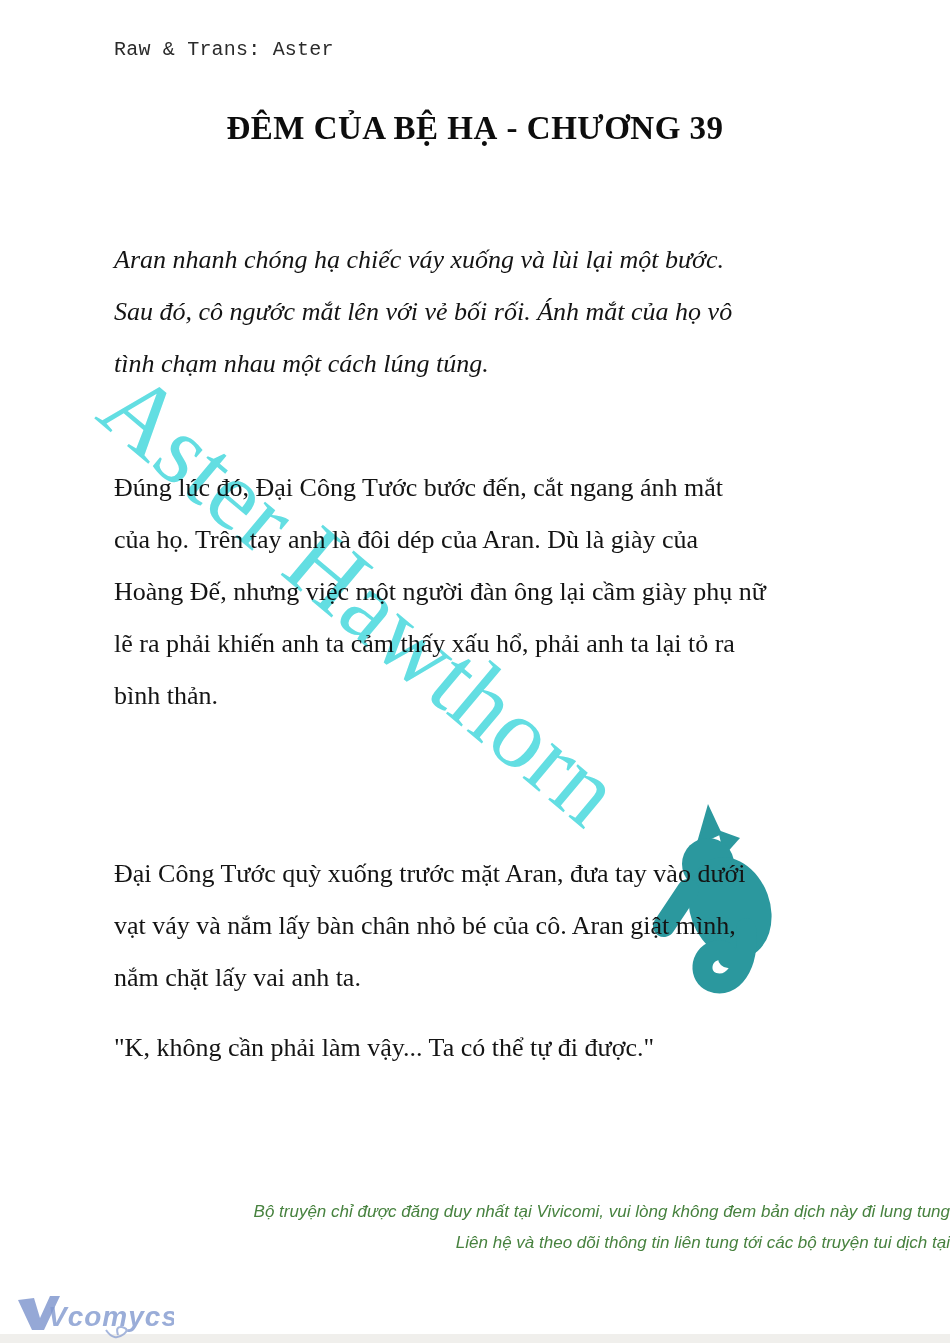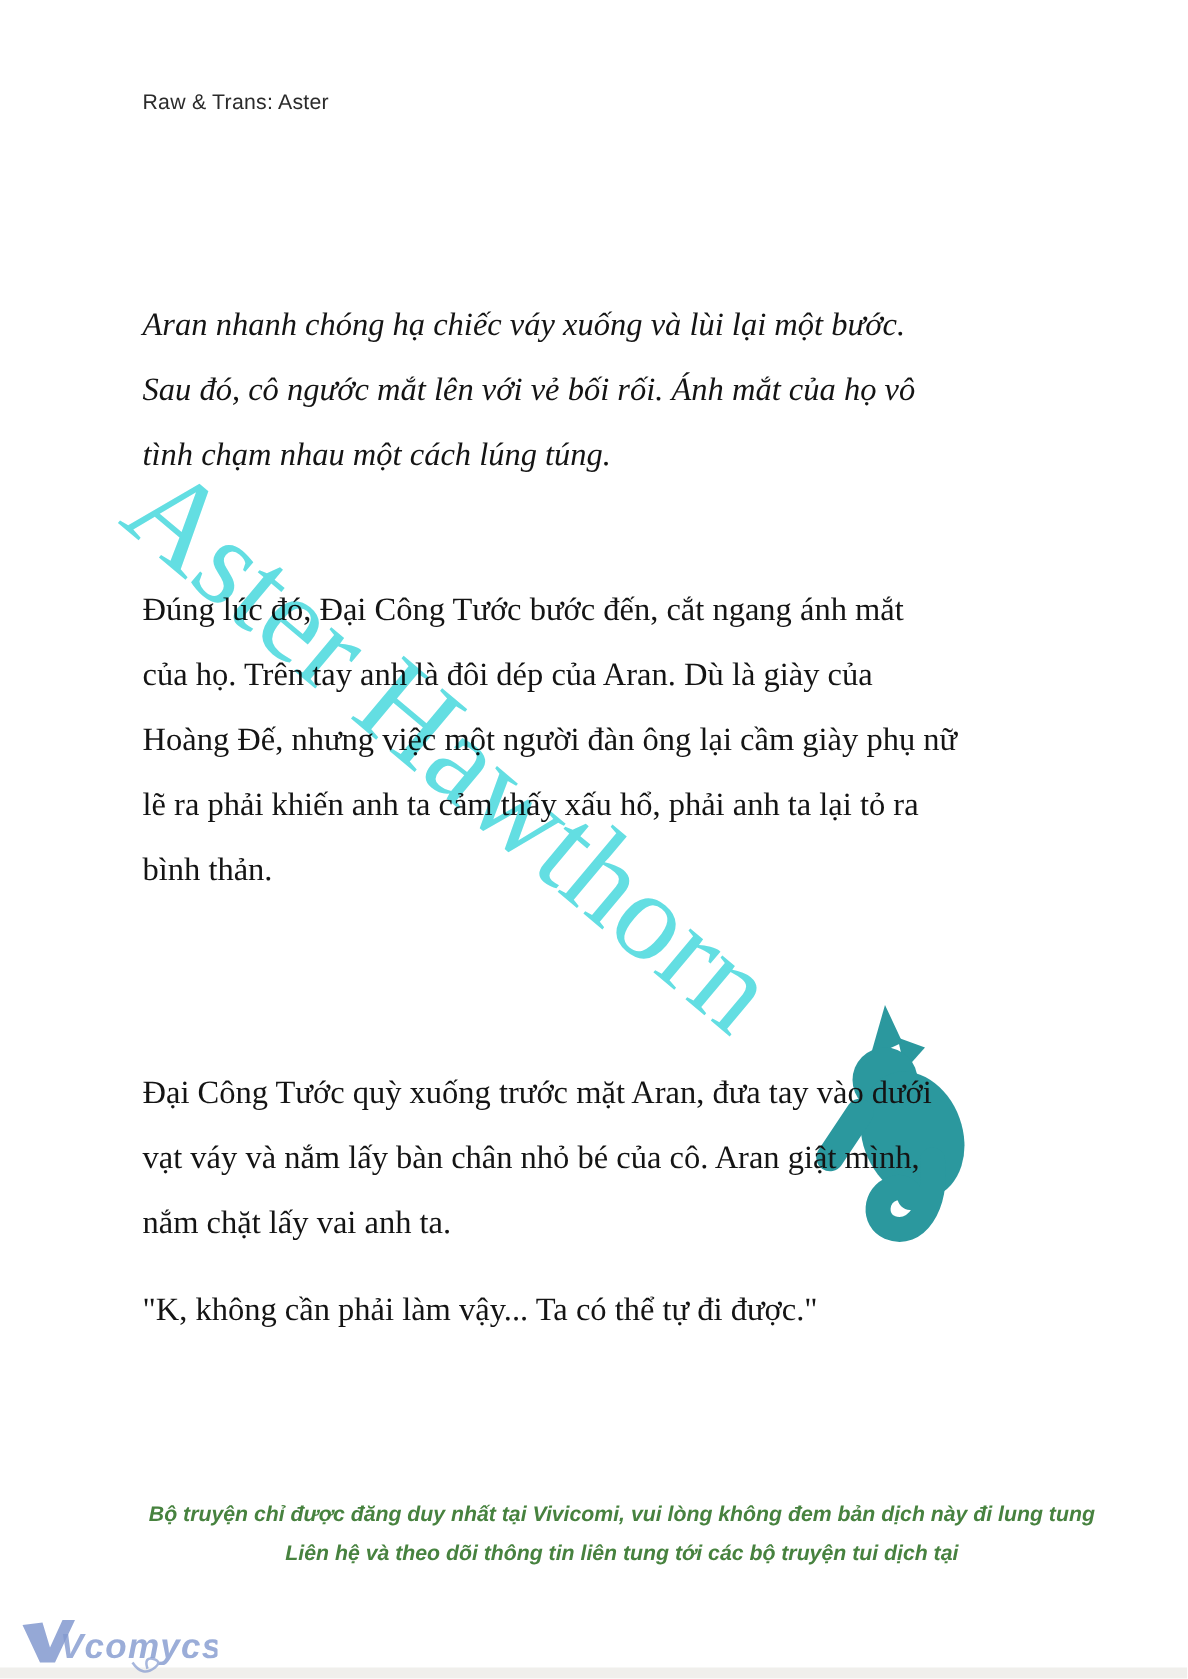--- a/index.html
+++ b/index.html
@@ -2,23 +2,23 @@
 <html><head>
 <meta charset="utf-8">
 <style>
   html,body { margin:0; padding:0; background:#ffffff; }
   .page {
     position:relative; width:950px; height:1343px;
     background:#ffffff; overflow:hidden;
     font-family:"Liberation Serif", serif;
   }
   .credit {
-    position:absolute; left:114px; top:72px;
-    font-family:Liberation Sans, sans-serif;
-    font-size:17px; color:#2b2b2b; letter-spacing:.2px;
+    position:absolute; left:114px; top:38px;
+    font-family:Liberation Mono, monospace;
+    font-size:20px; color:#2b2b2b; letter-spacing:.2px;
     z-index:2;
   }
   .title {
     position:absolute; left:0; right:0; top:110px;
     text-align:center; font-weight:bold; font-size:33px;
     color:#0d0d0d; letter-spacing:.5px; z-index:2;
   }
   .para {
     position:absolute; left:114px; width:745px;
     font-size:26px; line-height:52px; color:#141414;
@@ -33,40 +33,41 @@
     font-size:100px; font-family:"Liberation Serif", serif;
     white-space:nowrap; transform:rotate(40deg); transform-origin:0 0;
     mix-blend-mode:multiply; opacity:.92; z-index:5;
     pointer-events:none;
   }
   .cat {
     position:absolute; left:646px; top:798px; z-index:1;
   }
   .footer {
     position:absolute; left:0; right:0; top:1196px;
-    text-align:center; font-family:"Liberation Sans", sans-serif;
-    font-weight:bold; font-style:italic; font-size:17px;
+    text-align:right; font-family:"Liberation Sans", sans-serif;
+    font-weight:normal; font-style:italic; font-size:17px;
     line-height:31px; z-index:2;padding-left:45px;
   }
   .logo {
     position:absolute; left:14px; top:1292px; z-index:2;
     font-family:"Liberation Sans", sans-serif;
   }
   .bottom-strip {
     position:absolute; left:0; right:0; bottom:0; height:9px;
     background:#f0efec; z-index:0;
   }
 </style>
 </head>
 <body>
 
 <div class="page">
 
   <div class="credit">Raw &amp; Trans: Aster</div>
 
+  <h1 class="title" style="margin:0;">ĐÊM CỦA BỆ HẠ - CHƯƠNG 39</h1>
 
   <div class="para p1">Aran nhanh chóng hạ chiếc váy xuống và lùi lại một bước.
 Sau đó, cô ngước mắt lên với vẻ bối rối. Ánh mắt của họ vô
 tình chạm nhau một cách lúng túng.</div>
 
   <div class="para p2">Đúng lúc đó, Đại Công Tước bước đến, cắt ngang ánh mắt
 của họ. Trên tay anh là đôi dép của Aran. Dù là giày của
 Hoàng Đế, nhưng việc một người đàn ông lại cầm giày phụ nữ
 lẽ ra phải khiến anh ta cảm thấy xấu hổ, phải anh ta lại tỏ ra
 bình thản.</div>

